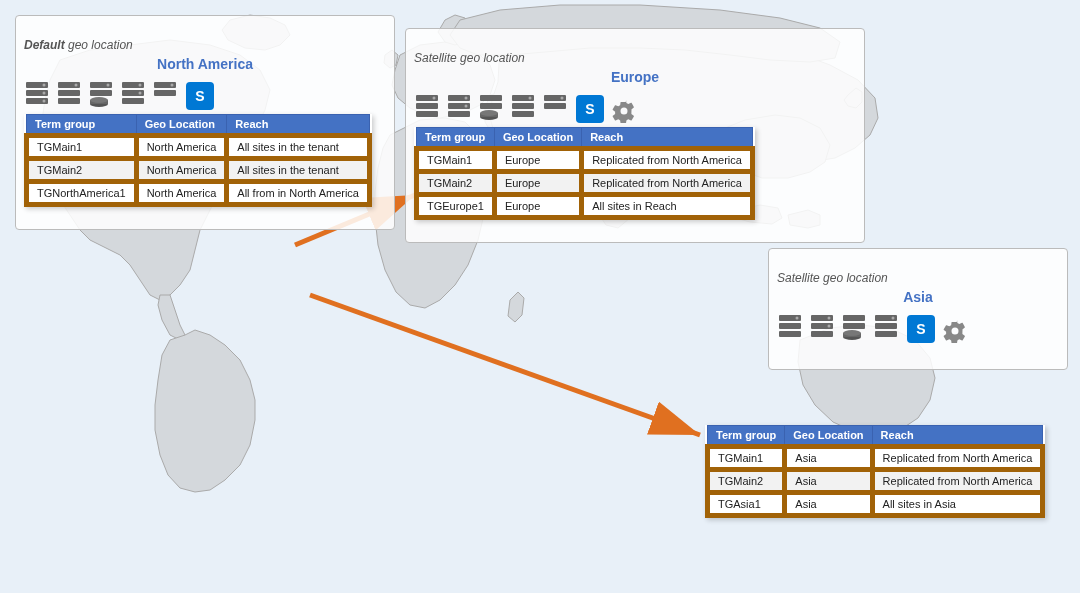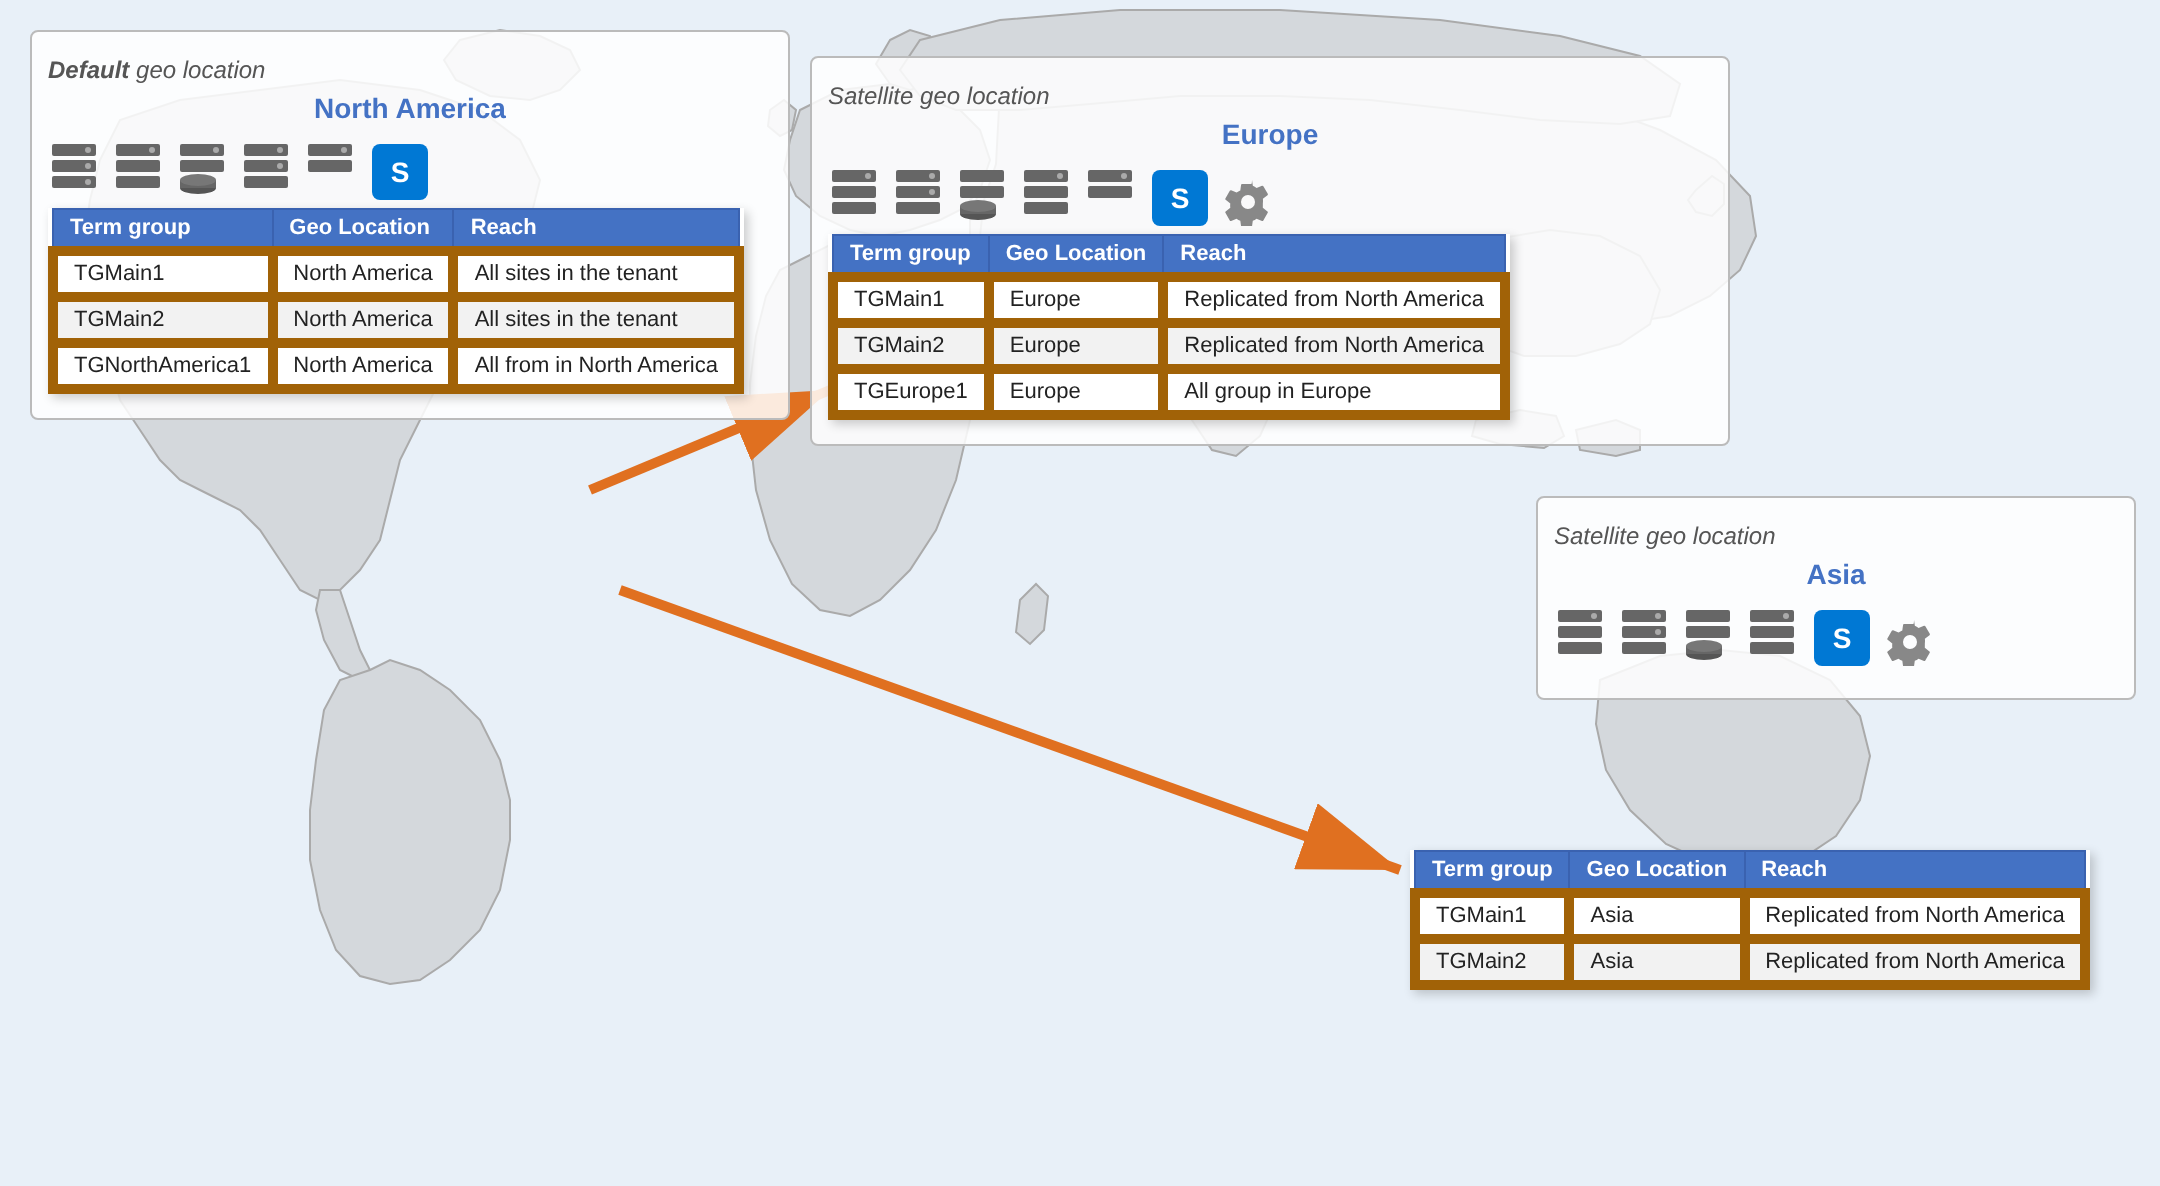--- a/index.html
+++ b/index.html
@@ -42,21 +42,21 @@
     }
     .info-table tr:nth-child(even) td { background: #f2f2f2; }
     .info-table tr:nth-child(odd) td { background: #fff; }
 
     
     .location-box {
       position: absolute;
       background: rgba(255,255,255,0.85);
       border: 1px solid #bbb;
       border-radius: 4px;
-      padding: 12px 8px;
+      padding: 22px 8px;
     }
     .location-label {
       font-size: 12px;
       color: #555;
       margin-bottom: 4px;
     }
     .location-label .type-word {
       font-style: italic;
     }
     .location-label .bold-word {
@@ -323,21 +323,21 @@
           <td>Replicated from North America</td>
         </tr>
         <tr>
           <td>TGMain2</td>
           <td>Europe</td>
           <td>Replicated from North America</td>
         </tr>
         <tr>
           <td>TGEurope1</td>
           <td>Europe</td>
-          <td>All group in Europe</td>
+          <td>All sites in Reach</td>
         </tr>
       </tbody>
   </table>
 </div>
 
 <div id="asia-box" class="location-box" style="top:248px; left:768px; width:300px;">
   <div class="location-label">
     <span class="type-word">Satellite</span>
     <span class="type-word">geo location</span>
   </div>
@@ -390,15 +390,20 @@
     <tr>
           <td>TGMain1</td>
           <td>Asia</td>
           <td>Replicated from North America</td>
         </tr>
         <tr>
           <td>TGMain2</td>
           <td>Asia</td>
           <td>Replicated from North America</td>
         </tr>
+        <tr>
+          <td>TGAsia1</td>
+          <td>Asia</td>
+          <td>All sites in Asia</td>
+        </tr>
       </tbody>
   </table>
 </div>
 
 </body></html>

